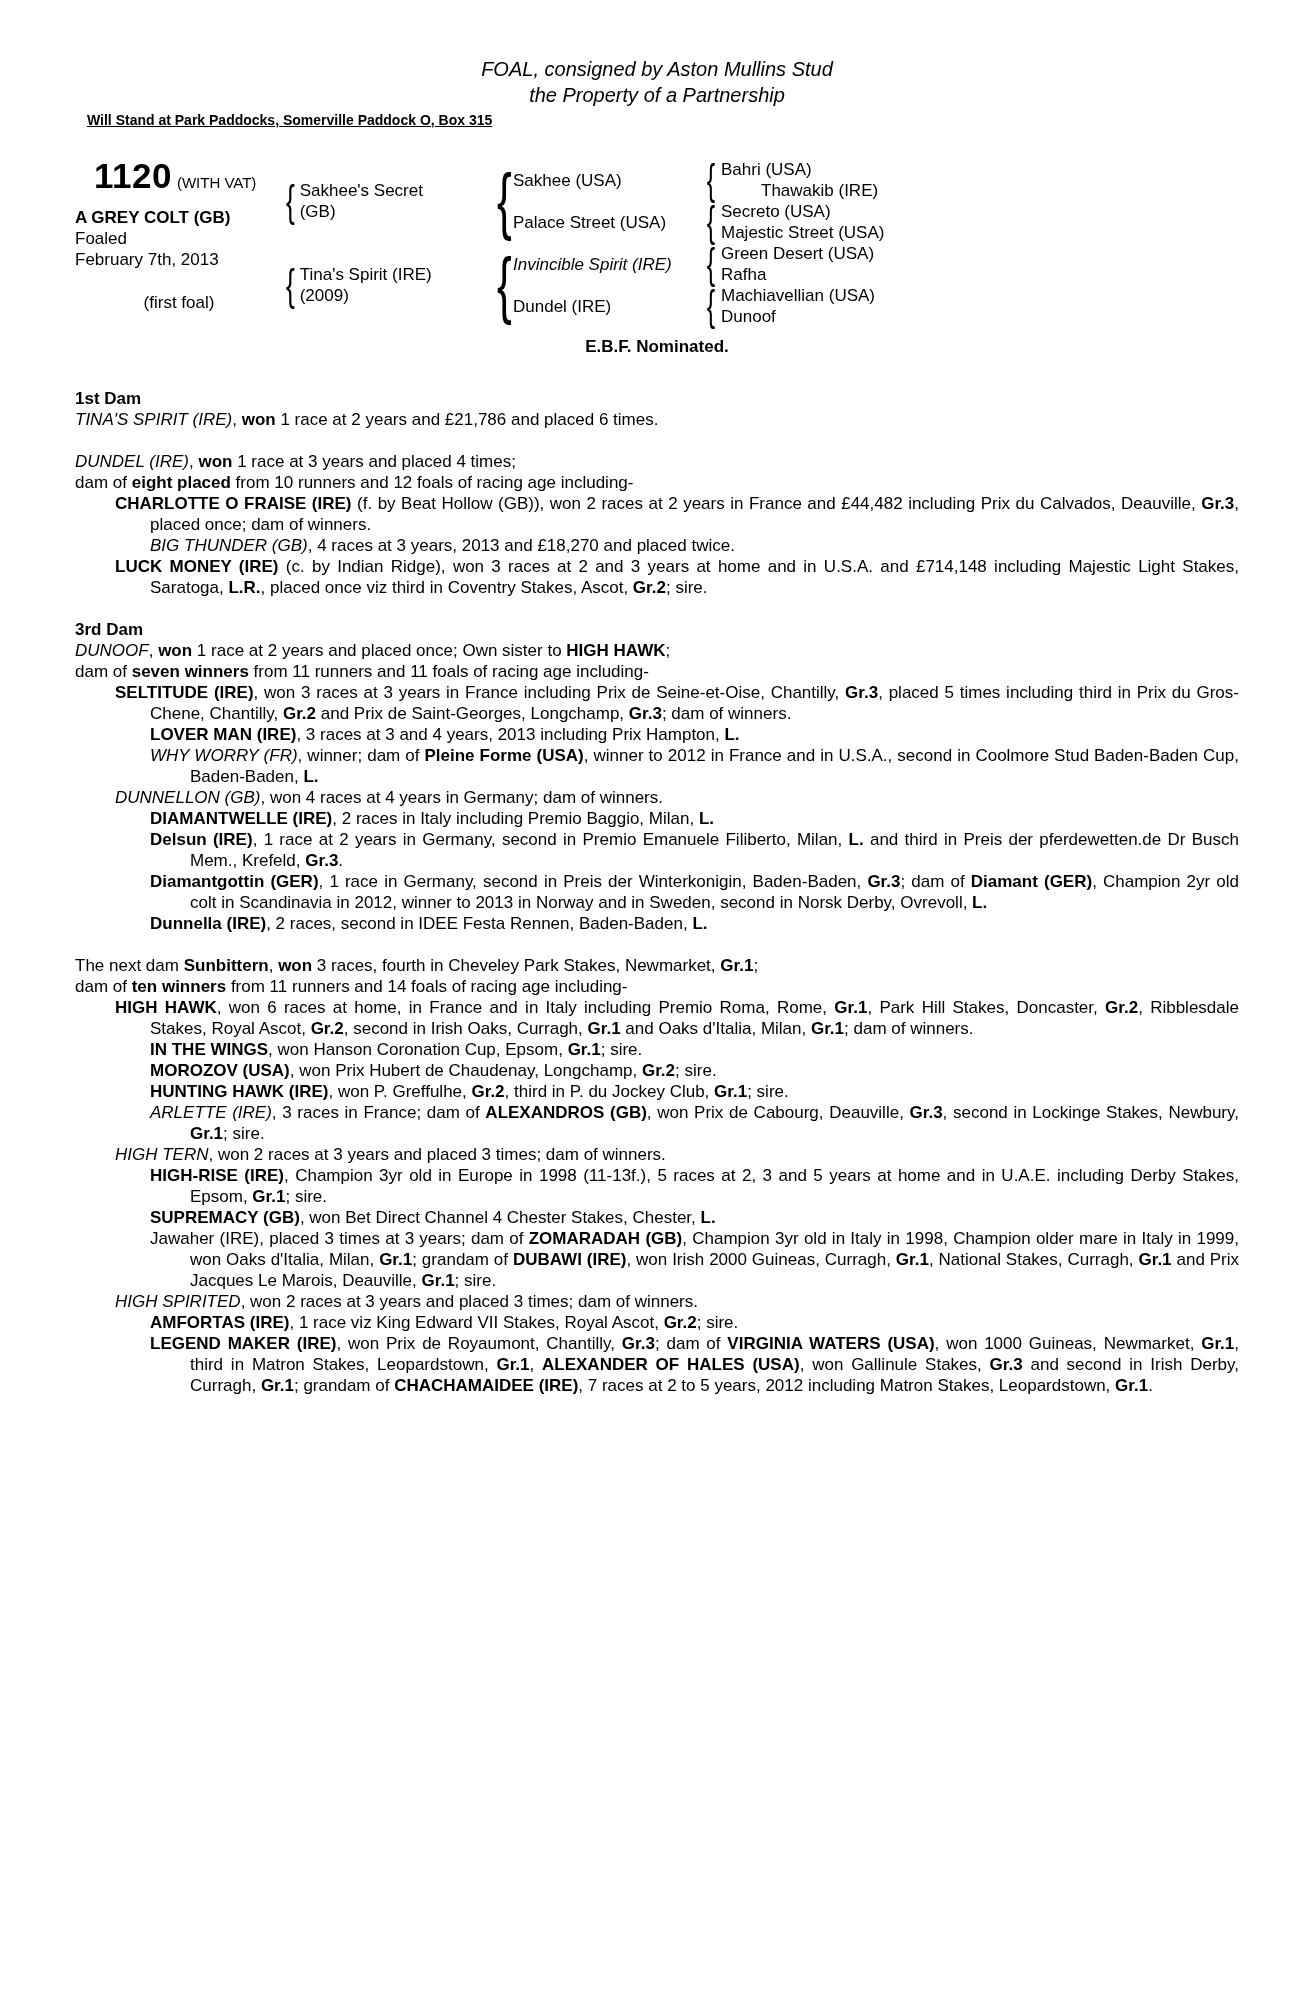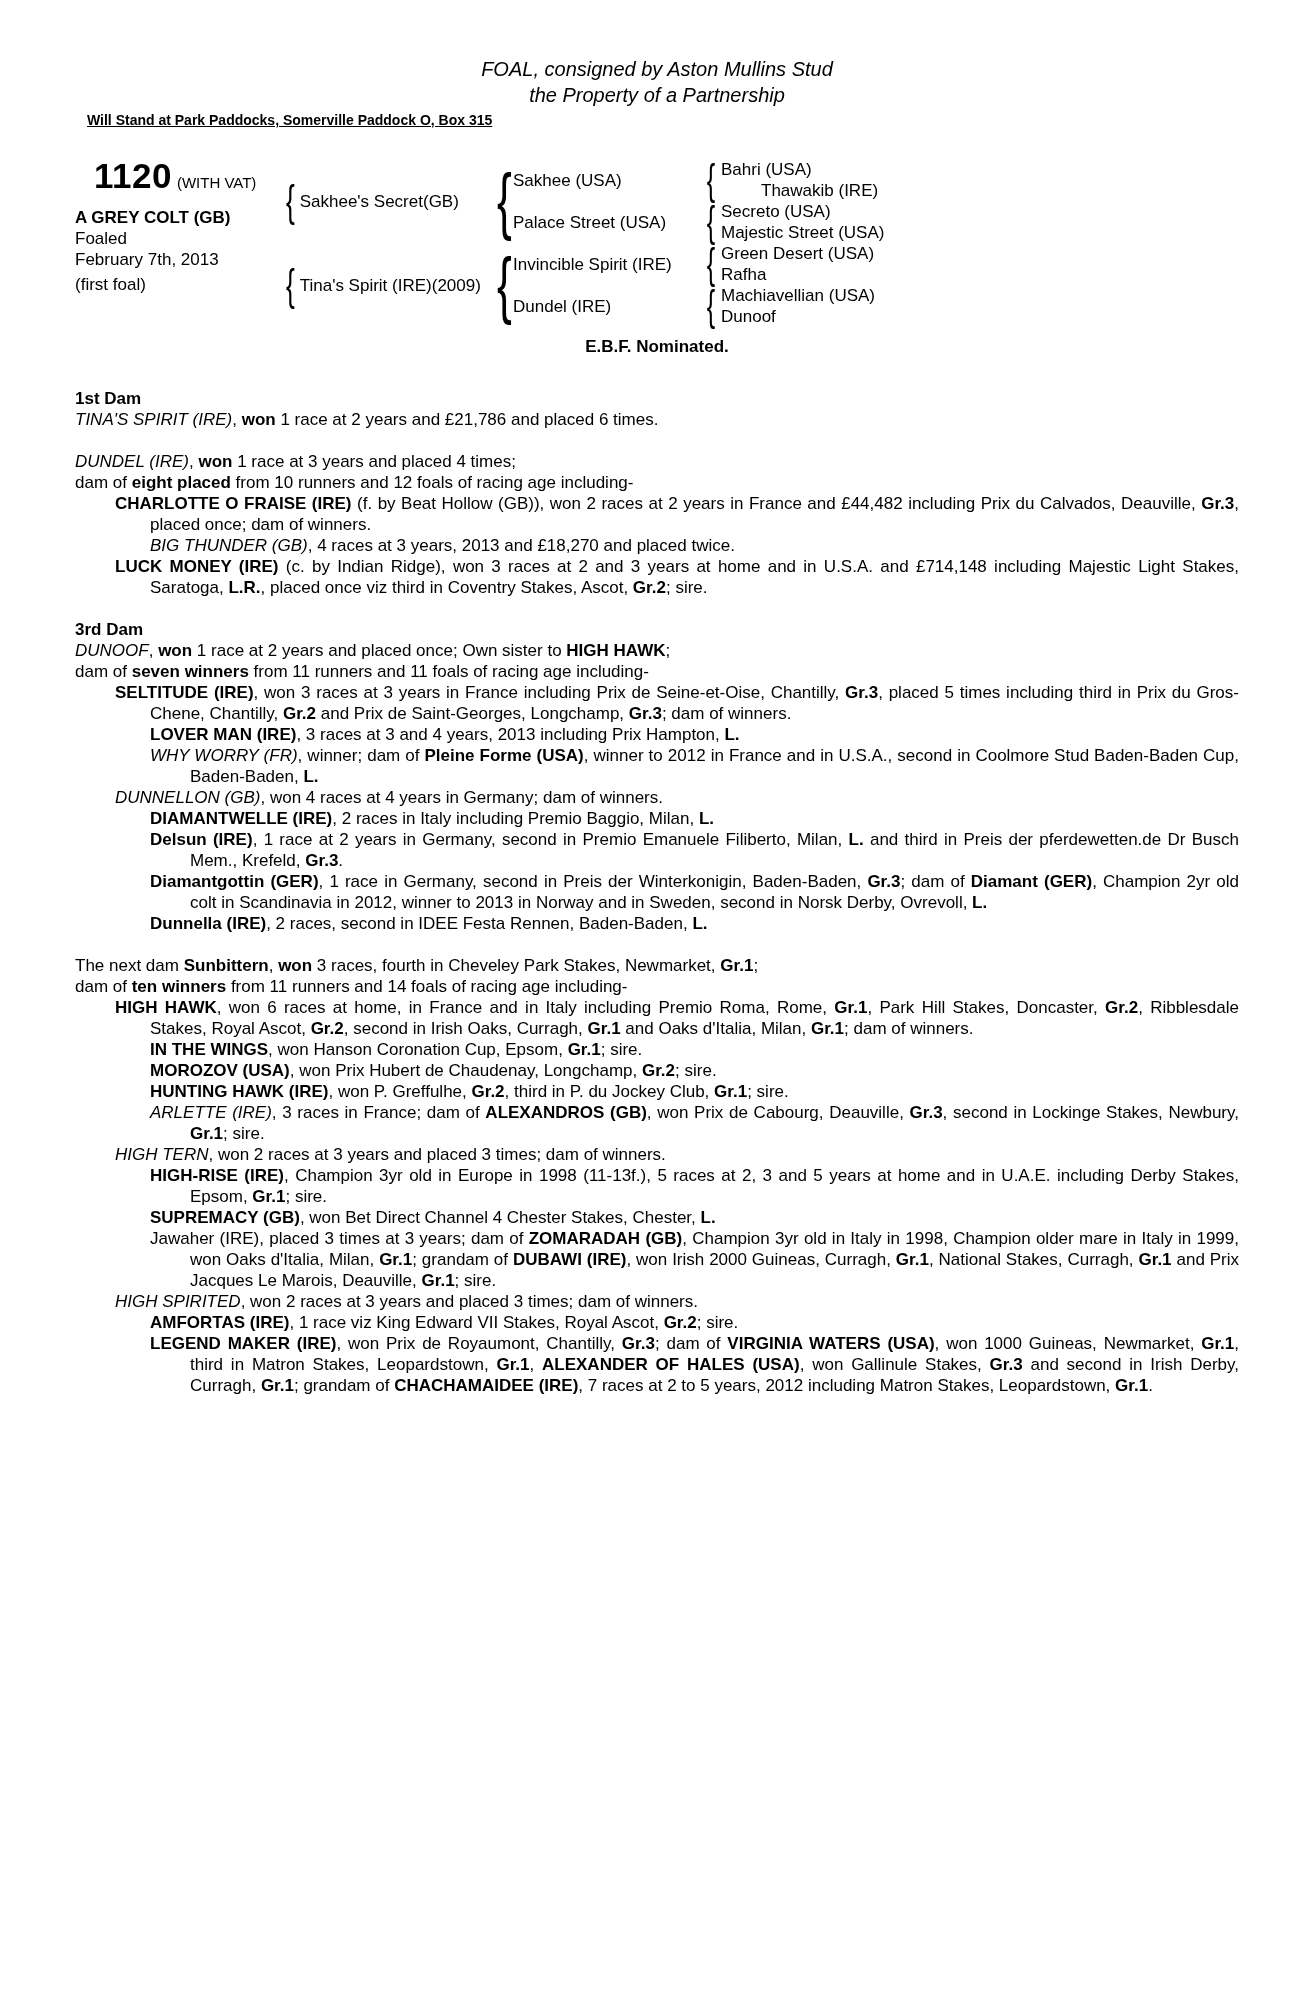--- a/index.html
+++ b/index.html
@@ -17,42 +17,42 @@
   .hdr-l3{text-align:left;font-weight:bold;font-size:14px;line-height:25px;padding-left:12px;text-decoration:underline;}
 
   
   .lot-ped{display:flex;margin-top:26px;}
   .lot-block{flex:0 0 208px;width:208px;}
   .lot-num-row{white-space:nowrap;line-height:34px;}
   .lot-number{font-size:35px;font-weight:bold;letter-spacing:.5px;margin-left:19px;}
   .vat{font-size:15px;margin-left:5px;}
   .lot-desc{font-weight:bold;margin-top:7px;line-height:21px;}
   .lot-line{line-height:21px;}
-  .foal-note{margin-top:4px;}
+  .foal-note{margin-top:22px;text-align:center;}
 
   .ped{flex:1;display:grid;
        grid-template-columns:16px 196px 18px 190px 16px 1fr;
        grid-template-rows:repeat(8,21px);
        align-content:start;}
   .cell{display:flex;align-items:center;overflow:visible;}
   .brace{justify-content:center;}
   .brace span{display:block;line-height:1;transform:scaleX(.6);font-weight:normal;}
   .b-g1 span{font-size:44px;}
   .b-g2 span{font-size:74px;}
   .b-g3 span{font-size:42px;}
   .g1{gap:2px;}
   .g1-sire{grid-column:1/3;grid-row:1/5;}
   .g1-dam{grid-column:1/3;grid-row:5/9;}
-  .g1name{display:flex;}
+  .g1name{display:flex;flex-direction:column;}
   .g1name .nm{line-height:21px;}
   .b2-s{grid-column:3;grid-row:1/5;}
   .b2-d{grid-column:3;grid-row:5/9;}
   .g2-1{grid-column:4;grid-row:1/3;}
   .g2-2{grid-column:4;grid-row:3/5;}
-  .g2-3{grid-column:4;grid-row:5/7;}
+  .g2-3{grid-column:4;grid-row:5/7;font-style:italic;}
   .g2-4{grid-column:4;grid-row:7/9;}
   .b3-1{grid-column:5;grid-row:1/3;}
   .b3-2{grid-column:5;grid-row:3/5;}
   .b3-3{grid-column:5;grid-row:5/7;}
   .b3-4{grid-column:5;grid-row:7/9;}
   .g3-1{grid-column:6;grid-row:1;}
   .g3-2{grid-column:6;grid-row:2;margin-left:40px;}
   .g3-3{grid-column:6;grid-row:3;}
   .g3-4{grid-column:6;grid-row:4;}
   .g3-5{grid-column:6;grid-row:5;}

